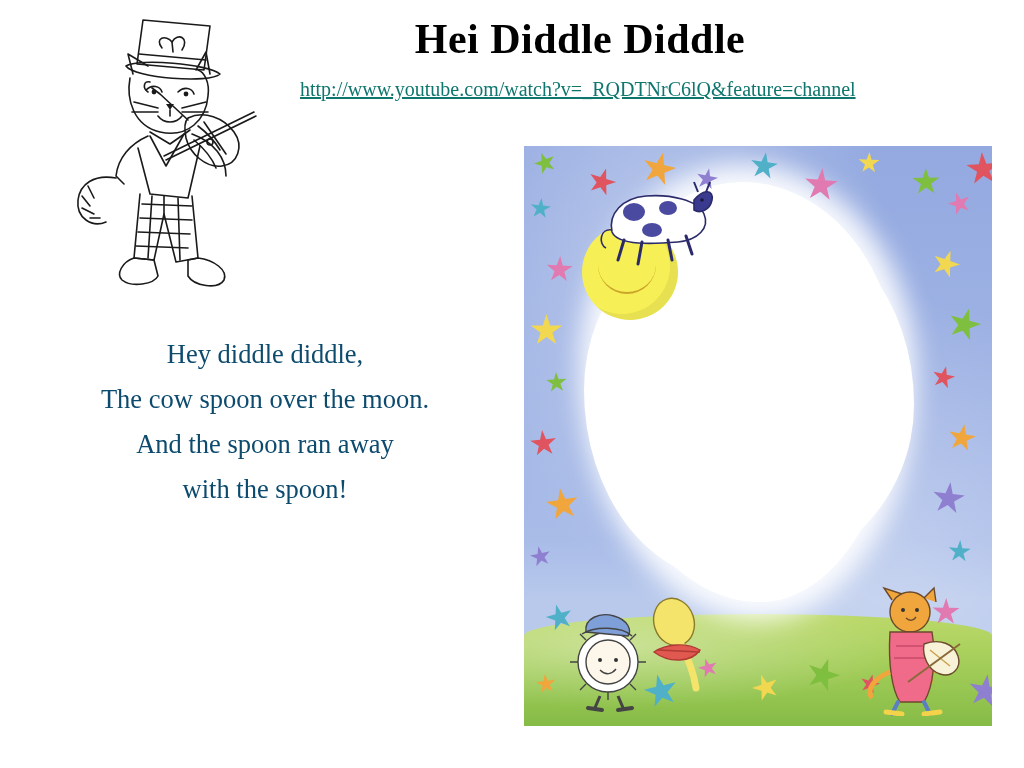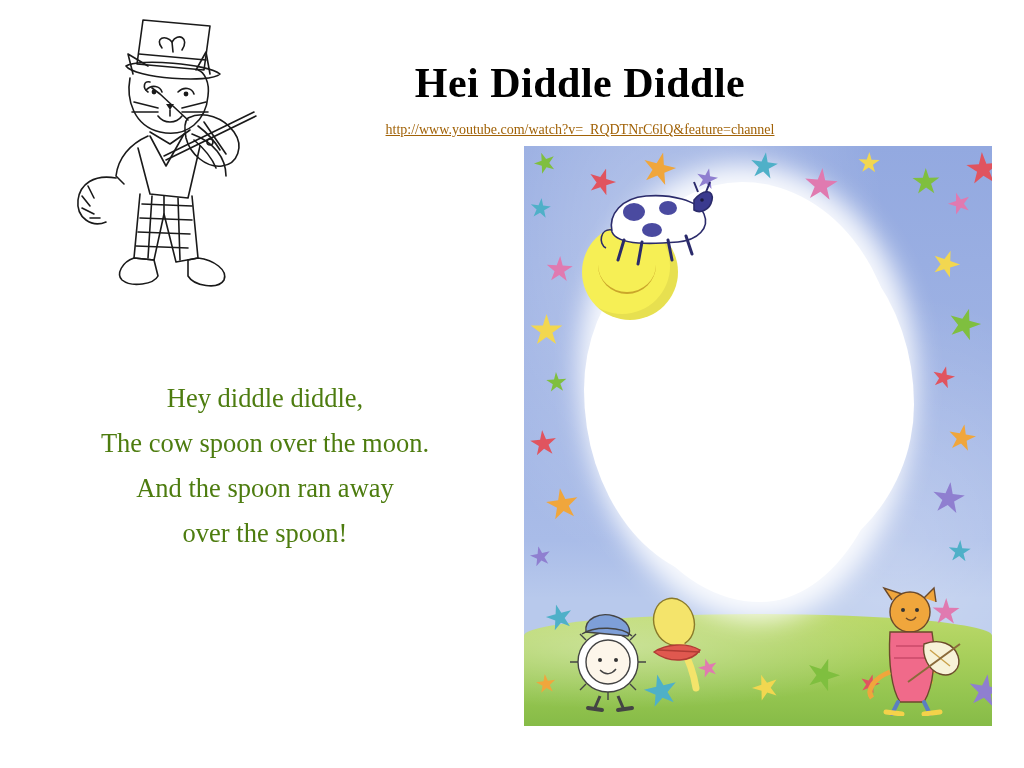--- a/index.html
+++ b/index.html
@@ -27,24 +27,23 @@
     font-size: 42px;
     line-height: 50px;
     color: #000000;
     letter-spacing: 0.5px;
   }
   #link {
     position: absolute;
     left: 300px;
     top: 78px;
     width: 560px;
-    text-align: center;
     font-family: "Liberation Serif", serif;
-    font-size: 14px;
-    color: #a16207;
+    font-size: 20px;
+    color: #0f766e;
     text-decoration: underline;
     cursor: pointer;
     white-space: nowrap;
   }
 
   
   #catart {
     position: absolute;
     left: 38px;
     top: 8px;
@@ -55,21 +54,21 @@
   
   #poem {
     position: absolute;
     left: 20px;
     top: 332px;
     width: 490px;
     text-align: center;
     font-family: "Liberation Serif", serif;
     font-size: 26.5px;
     line-height: 45px;
-    color: #4d7c0f;
+    color: #0c4a6e;
   }
   #poem div { white-space: nowrap; }
 
   
   #picture {
     position: absolute;
     left: 524px;
     top: 146px;
     width: 468px;
     height: 580px;
@@ -141,21 +140,21 @@
     left: 70px; top: 28px;
     width: 124px; height: 96px;
   }
 
   
   .dish { position: absolute; left: 36px; bottom: 12px; width: 96px; height: 110px; }
   .spoon { position: absolute; left: 120px; bottom: 34px; width: 70px; height: 96px; }
   .catfiddle { position: absolute; right: 22px; bottom: 10px; width: 120px; height: 130px; }
 
   
-  .nosel { user-select: none; margin-top: 44px; }
+  .nosel { user-select: none; }
 </style>
 </head>
 <body>
 
 <div id="title" class="nosel">Hei Diddle Diddle</div>
 
 <a id="link" class="nosel" href="#">http://www.youtube.com/watch?v=_RQDTNrC6lQ&amp;feature=channel</a>
 
 <div id="catart">
   <svg viewBox="0 0 250 300" width="250" height="300" aria-hidden="true">
@@ -214,21 +213,21 @@
       <path d="M78 170 C56 166 42 176 40 192 C38 210 54 220 68 214"></path>
       <path d="M50 178 L56 190 M44 188 L52 198 M44 200 L56 206 M52 210 L62 210"></path>
     </g>
   </svg>
 </div>
 
 <div id="poem" class="nosel">
   <div>Hey diddle diddle,</div>
   <div>The cow spoon over the moon.</div>
   <div>And the spoon ran away</div>
-  <div>over the spoon!</div>
+  <div>with the spoon!</div>
 </div>
 
 <div id="picture">
   <div class="pic-sky"></div>
   <div class="pic-grass"></div>
   <div class="cloud"></div>
 
   <div id="stars">
       <div class="star" style="left: 10px; top: 6px; width: 22px; height: 22px; background: rgb(127, 191, 63); transform: rotate(-20deg);"></div>
       <div class="star" style="left: 64px; top: 22px; width: 28px; height: 28px; background: rgb(224, 84, 95); transform: rotate(17deg);"></div>

